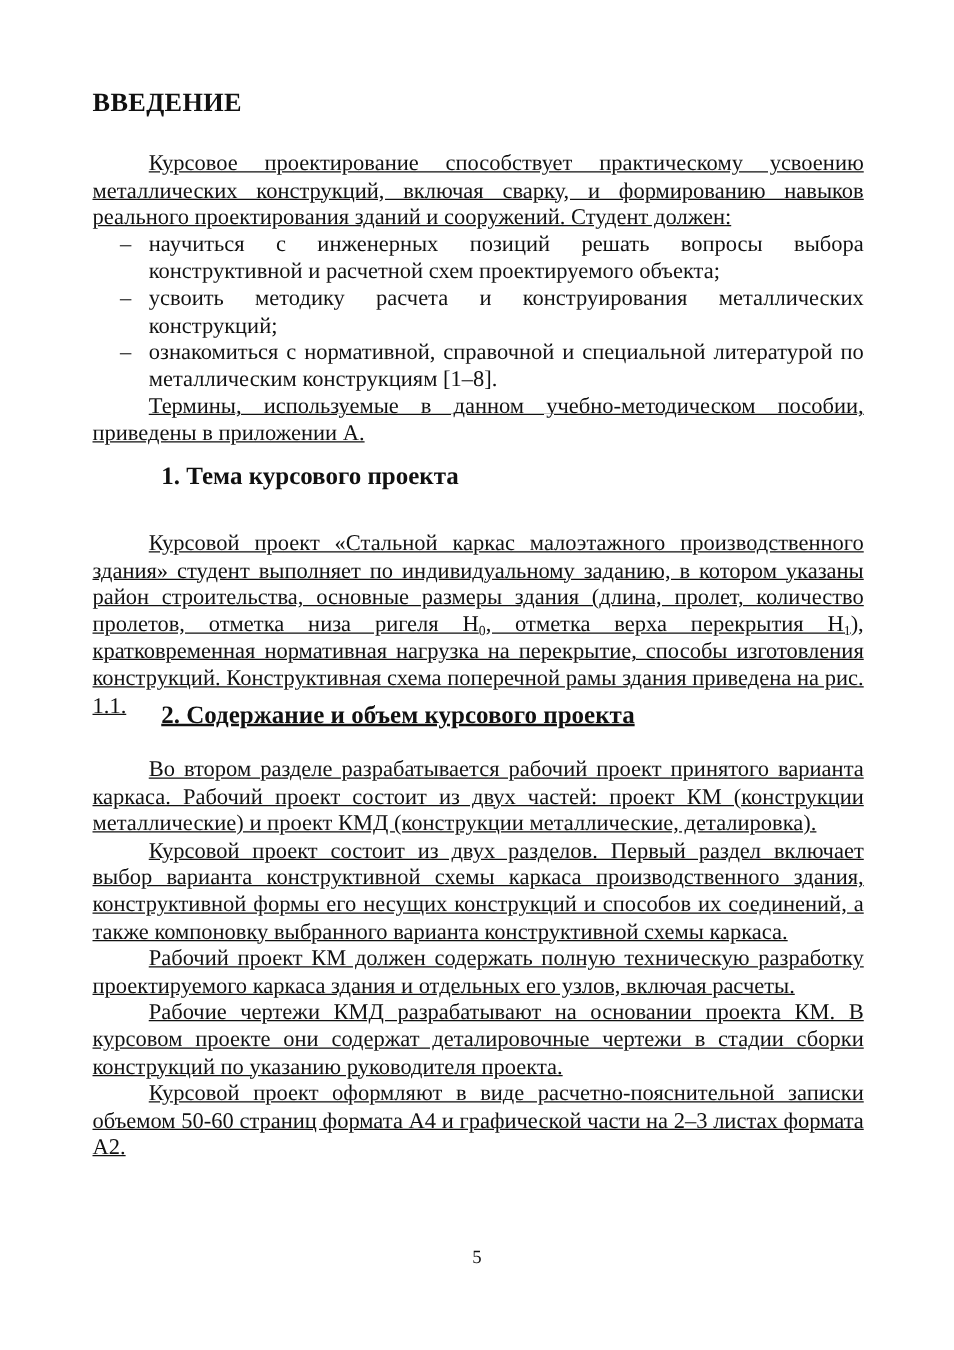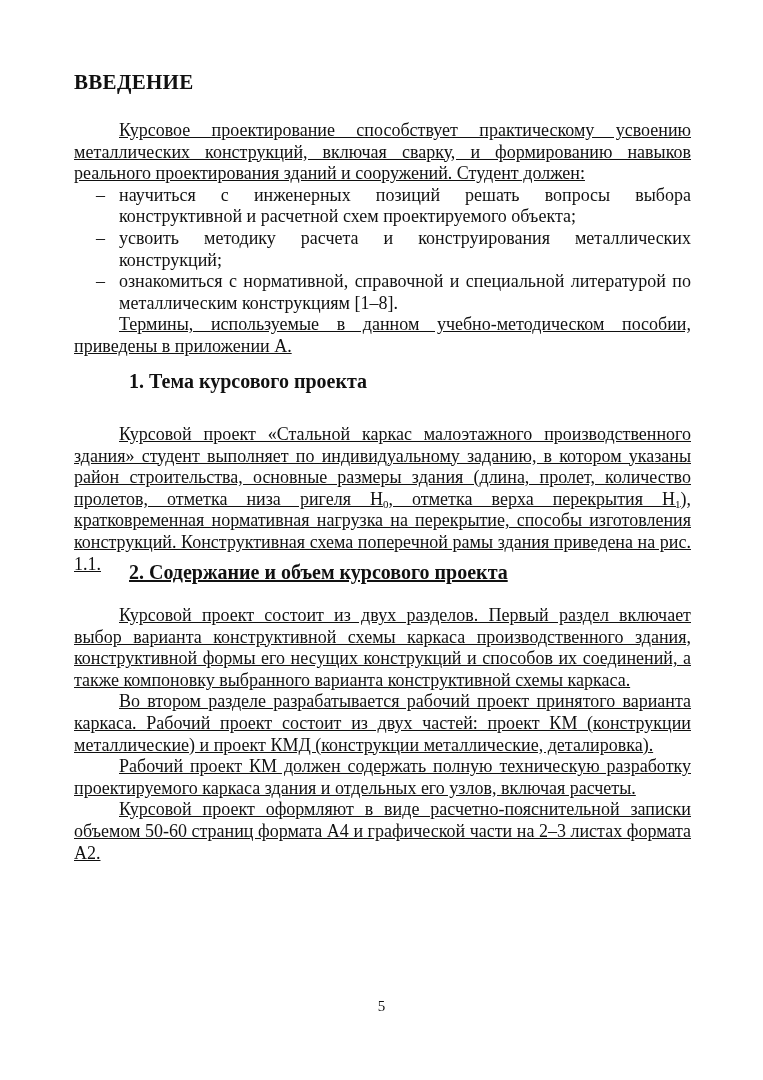--- a/index.html
+++ b/index.html
@@ -110,21 +110,22 @@
 
   <div class="section-heading" style="top:370px;">1. Тема курсового проекта</div>
 
   <div class="block" style="top:424px;">
     <p class="para"><span>Курсовой проект «Стальной каркас малоэтажного производственного здания» студент выполняет по индивидуальному заданию, в котором указаны район строительства, основные размеры здания (длина, пролет, количество пролетов, отметка низа ригеля H</span><sub>0</sub><span>, отметка верха перекрытия H</span><sub>1</sub><span>), кратковременная нормативная нагрузка на перекрытие, способы изготовления конструкций. Конструктивная схема поперечной рамы здания приведена на рис. 1.1.</span></p>
   </div>
 
   <div class="section-heading" style="top:561px;text-decoration:underline;">2. Содержание и объем курсового проекта</div>
 
   <div class="block" style="top:605px;">
+    <p class="para">Во втором разделе разрабатывается рабочий проект принятого варианта каркаса. Рабочий проект состоит из двух частей: проект КМ (конструкции металлические) и проект КМД (конструкции металлические, деталировка).</p>
     <p class="para">Курсовой проект состоит из двух разделов. Первый раздел включает выбор варианта  конструктивной схемы каркаса производственного здания,  конструктивной формы его несущих конструкций и способов их соединений, а также компоновку выбранного варианта конструктивной схемы каркаса.</p>
-    <p class="para">Во втором разделе разрабатывается рабочий проект принятого варианта каркаса. Рабочий проект состоит из двух частей: проект КМ (конструкции металлические) и проект КМД (конструкции металлические, деталировка).</p>
     <p class="para">Рабочий проект КМ должен содержать полную техническую разработку проектируемого каркаса здания и отдельных его узлов, включая расчеты.</p>
+    <p class="para">Рабочие чертежи КМД разрабатывают на основании проекта КМ. В курсовом проекте они содержат деталировочные чертежи в стадии сборки конструкций по указанию руководителя проекта.</p>
     <p class="para">Курсовой проект оформляют в виде расчетно-пояснительной записки объемом 50-60 страниц формата А4 и графической части на 2–3 листах формата А2.</p>
   </div>
 
 </div>
 
 <div class="page-number">5</div>
 
 </body></html>

